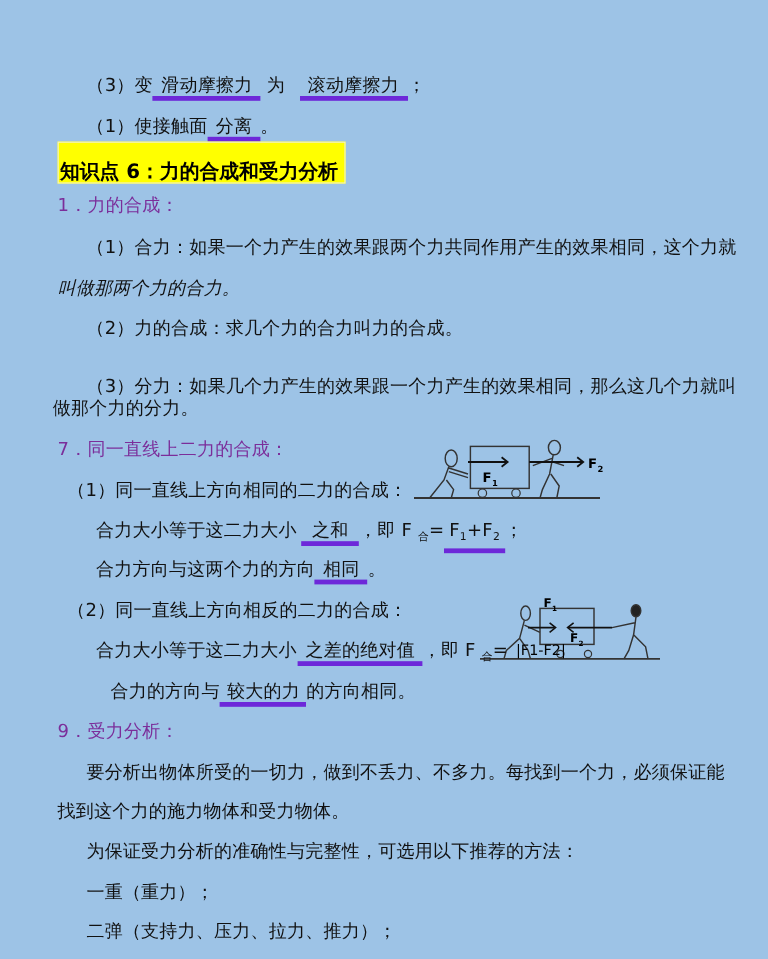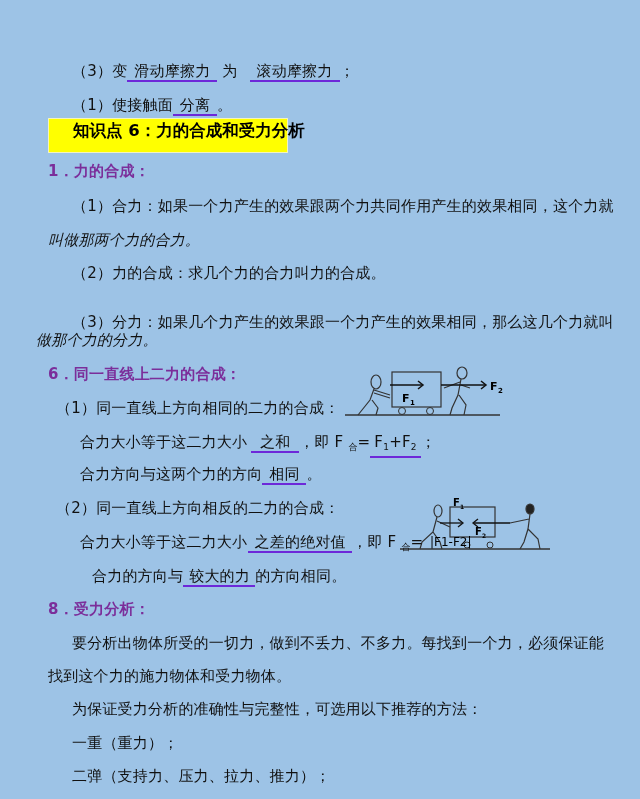--- a/index.html
+++ b/index.html
@@ -5,32 +5,32 @@
   html, body { margin: 0; padding: 0; }
   body {
     width: 640px; height: 799px; overflow: hidden;
     background: #9dc3e6;
     font-family: "DejaVu Sans", "Liberation Sans", sans-serif;
     color: #111;
     position: relative;
   }
   .line { position: absolute; font-size: 15px; line-height: 20px; white-space: nowrap; letter-spacing: 0.2px; }
   .blank {
-    display: inline-block; border-bottom: 2px solid #6d28d9; padding: 0 6px; text-align: center;
+    display: inline-block; border-bottom: 4px solid #6d28d9; padding: 0 6px; text-align: center;
     line-height: 17px;
   }
   .heading-box {
     position: absolute; left: 48px; top: 118px; width: 240px; height: 35px;
     background: #ffff00; border: 1px solid #f3f3c0; box-sizing: border-box;
   }
   .heading-text {
-    position: absolute; left: 50px; top: 120px; font-size: 16.5px; font-weight: bold; line-height: 22px;
-    white-space: nowrap; color: #000; padding-left: 23px;
+    position: absolute; left: 50px; top: 132px; font-size: 16.5px; font-weight: bold; line-height: 22px;
+    white-space: nowrap; color: #000;
   }
-  .section { color: #7b2e9a; font-weight: bold; }
+  .section { color: #7b2e9a; }
   .sub { font-size: 9px; vertical-align: -3px; }
   .diagram { position: absolute; }
 </style>
 </head>
 <body>
 
 <div class="line" style="left:72px; top:61px;">
   <span>（3）变</span><span class="blank" style="width:78px">滑动摩擦力</span>
   <span>为</span><span class="blank" style="width:78px; margin-left:12px">滚动摩擦力</span><span>；</span>
 </div>
@@ -39,23 +39,23 @@
 </div>
 
 <div class="heading-box"></div>
 <div class="heading-text">知识点 6：力的合成和受力分析</div>
 
 <div class="line section" style="left:48px; top:161px;">1．力的合成：</div>
 <div class="line" style="left:72px; top:196px;">（1）合力：如果一个力产生的效果跟两个力共同作用产生的效果相同，这个力就</div>
 <div class="line" style="left:48px; top:230px;font-style:italic;">叫做那两个力的合力。</div>
 <div class="line" style="left:72px; top:263px;">（2）力的合成：求几个力的合力叫力的合成。</div>
 <div class="line" style="left:72px; top:296px;margin-top:16px;">（3）分力：如果几个力产生的效果跟一个力产生的效果相同，那么这几个力就叫</div>
-<div class="line" style="left:36px; top:330px;font-style:italic;">做那个力的分力。</div>
+<div class="line" style="left:44px; top:330px;">做那个力的分力。</div>
 
-<div class="line section" style="left:48px; top:364px;">6．同一直线上二力的合成：</div>
+<div class="line section" style="left:48px; top:364px;">7．同一直线上二力的合成：</div>
 <div class="line" style="left:56px; top:398px;">（1）同一直线上方向相同的二力的合成：</div>
 
 <svg class="diagram" width="180" height="60" viewBox="0 0 180 60" style="left:340px; top:360px;">
   <line x1="5" y1="55" x2="160" y2="55" stroke="#333" stroke-width="1.5"></line>
 
   <g fill="none" stroke="#333" stroke-width="1.2">
     <ellipse cx="36" cy="22" rx="5" ry="7"></ellipse>
     <path d="M34 29 L30 40 L22 50 L18 55 M32 40 L38 48 L36 55 M34 30 L50 35 M34 33 L50 38"></path>
   </g>
 
@@ -112,18 +112,18 @@
 </svg>
 
 <div class="line" style="left:80px; top:532px;">
   <span>合力大小等于这二力大小</span><span class="blank" style="width:92px; margin-left:1px">之差的绝对值</span><span>，即 F</span>
   <span class="sub">合</span><span>=</span>
 </div>
 <div class="line" style="left:92px; top:566px;">
   <span>合力的方向与</span><span class="blank" style="width:60px">较大的力</span><span>的方向相同。</span>
 </div>
 
-<div class="line section" style="left:48px; top:599px;">8．受力分析：</div>
+<div class="line section" style="left:48px; top:599px;">9．受力分析：</div>
 <div class="line" style="left:72px; top:633px;">要分析出物体所受的一切力，做到不丢力、不多力。每找到一个力，必须保证能</div>
 <div class="line" style="left:48px; top:666px;">找到这个力的施力物体和受力物体。</div>
 <div class="line" style="left:72px; top:699px;">为保证受力分析的准确性与完整性，可选用以下推荐的方法：</div>
 <div class="line" style="left:72px; top:733px;">一重（重力）；</div>
 <div class="line" style="left:72px; top:766px;">二弹（支持力、压力、拉力、推力）；</div>
 
 </body></html>

